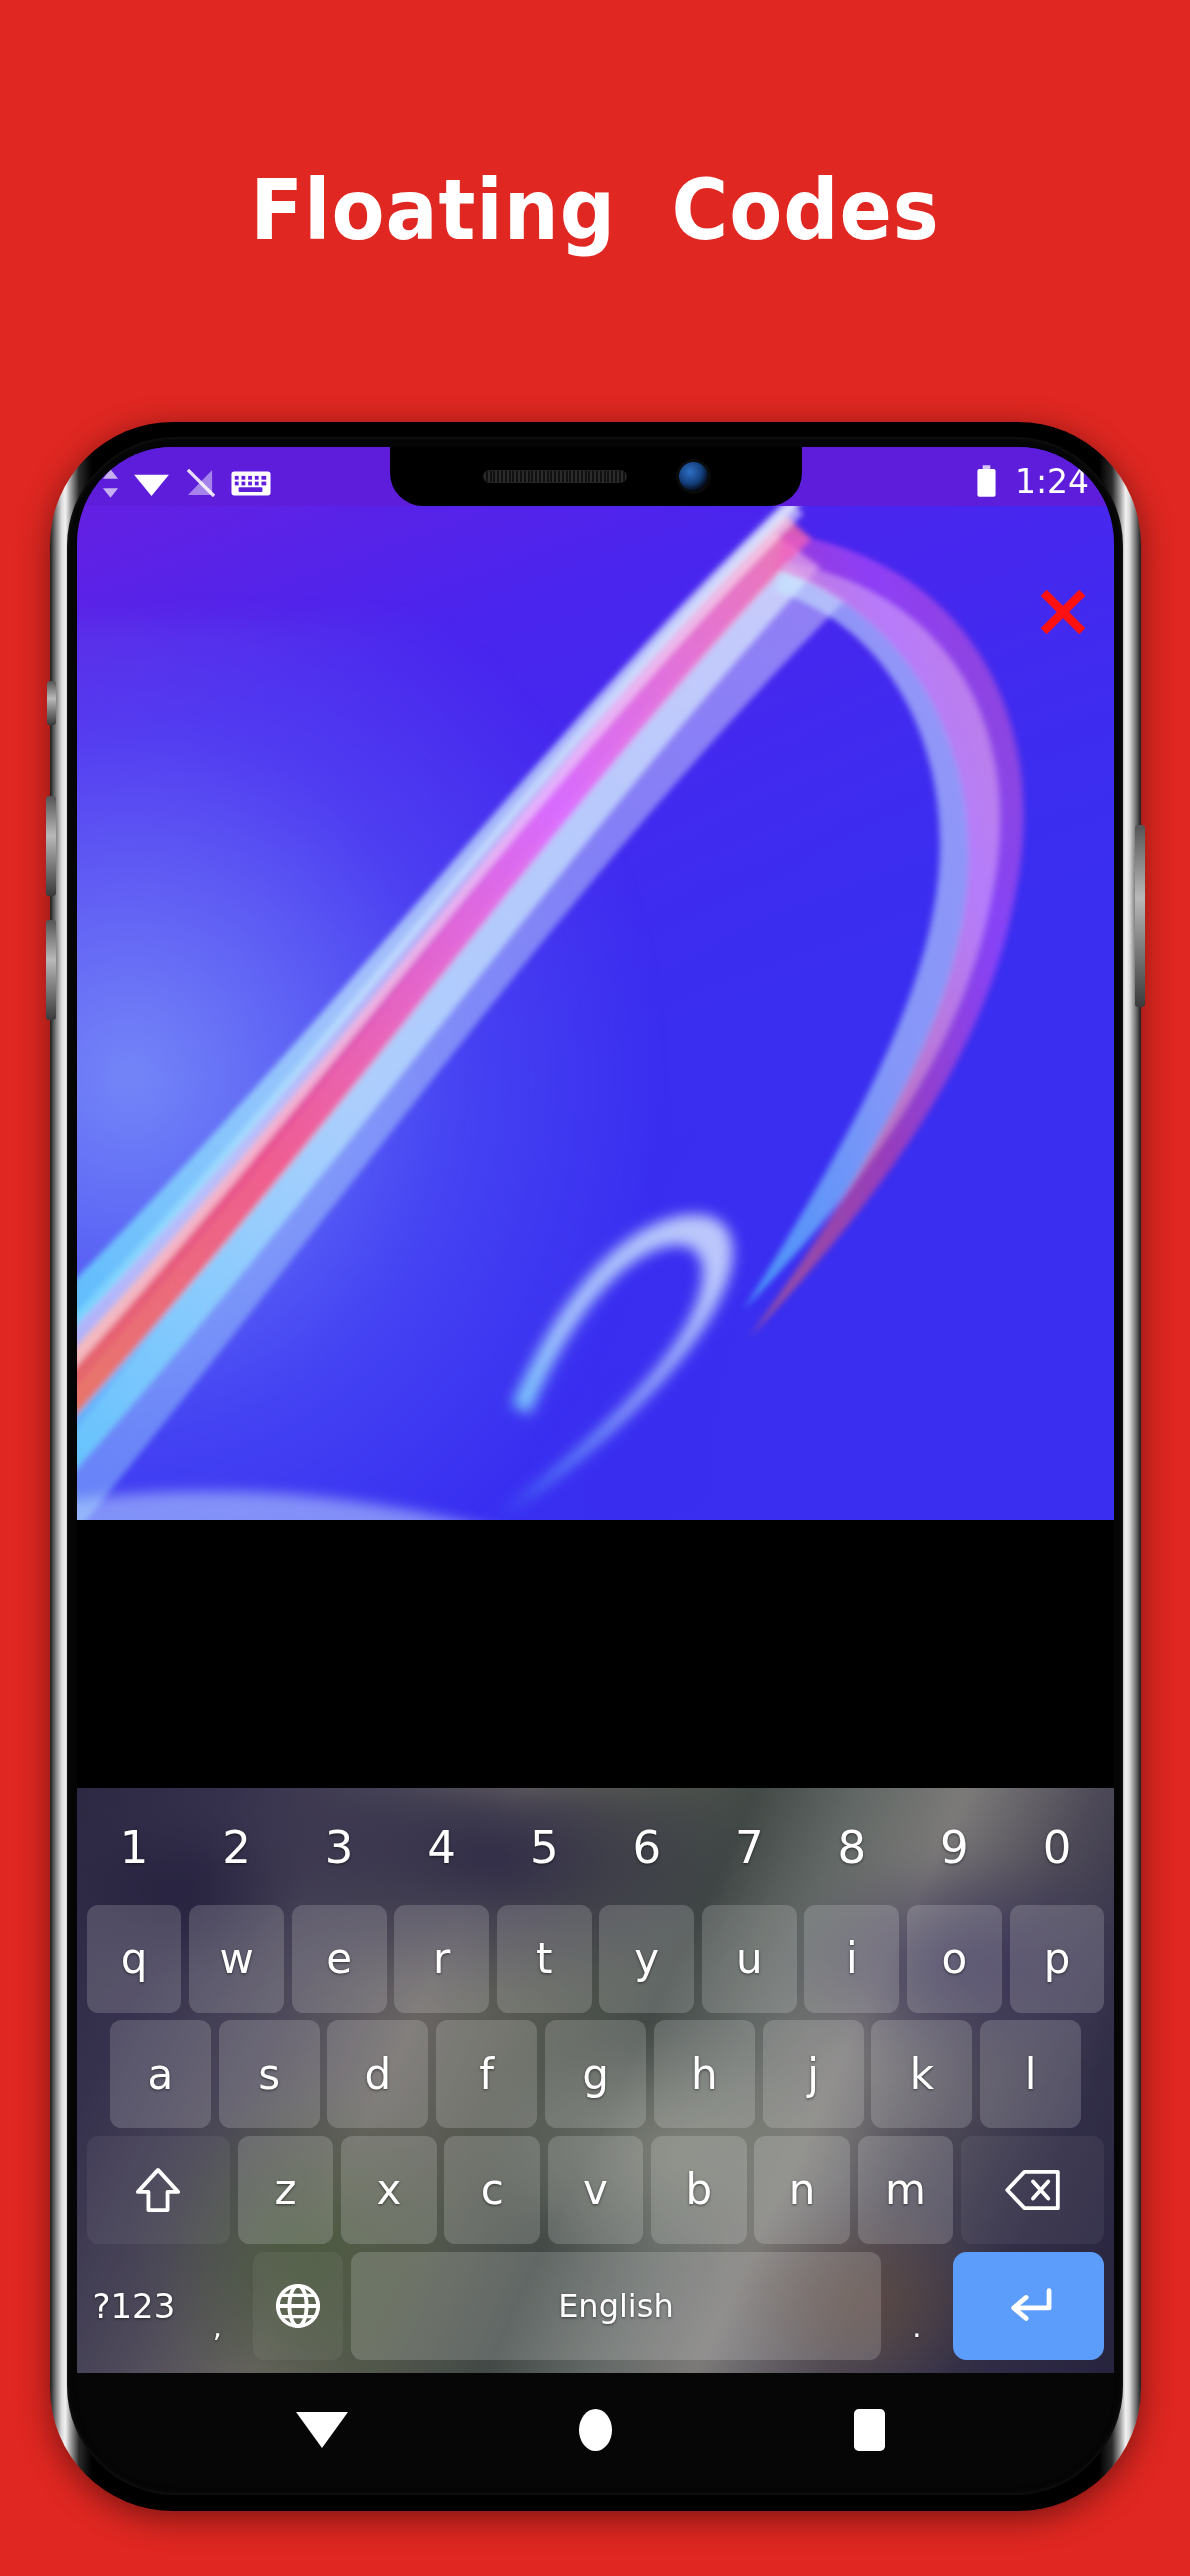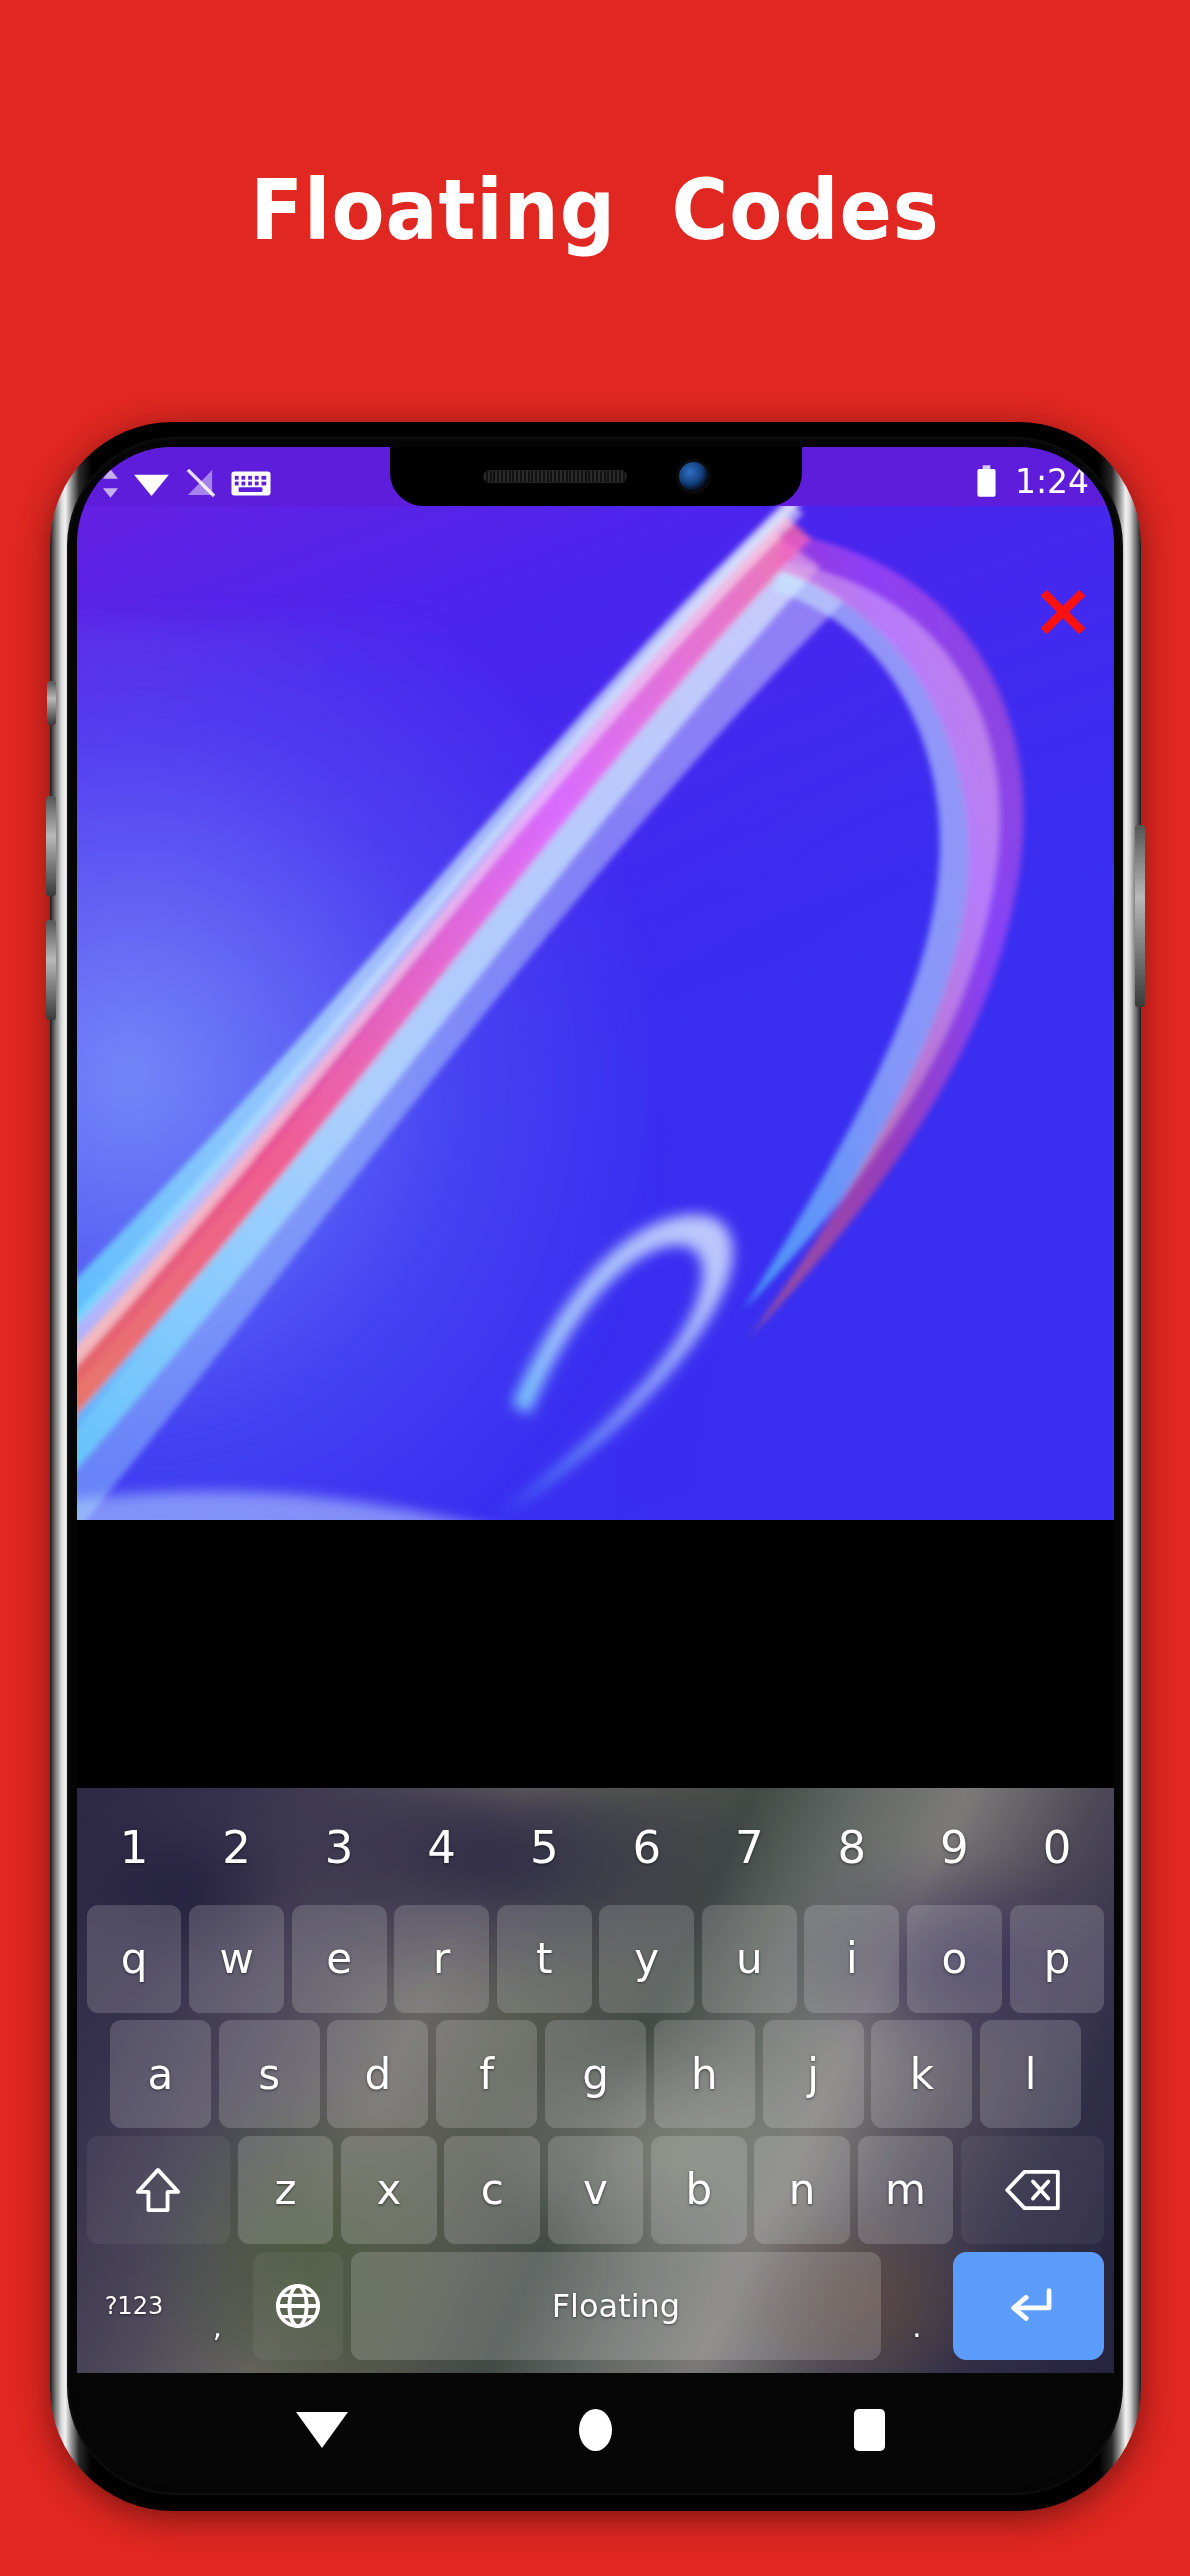--- a/index.html
+++ b/index.html
@@ -173,21 +173,21 @@
     font-size:42px;
     border-radius:11.5px;
     text-shadow:0 1px 2.9px rgba(0,0,0,.55);
   }
   .key.translucent{ background:rgba(255,255,255,0.17); }
   .key.dim{ background:rgba(255,255,255,0.06); }
   .key.num{ background:transparent; font-size:45px; }
   .key.wide15{ flex:1.5; }
   .key.space{ flex:5.6; font-size:32px; }
   .key.enter{ flex:1.6; background:#5c9cfb; border-radius:13.4px; }
-  .key.sym{ font-size:24px; }
+  .key.sym{ font-size:34px; }
   .key.small{ font-size:29px; }
   .kb-row.numrow{ flex:0.92; }
 
   
   #nav-bar{
     position:absolute; left:0; bottom:0; width:100%; height:113px;
     background:#060606;
     display:flex; align-items:center; justify-content:center; gap:188px;
   }
   .nav-btn{ display:flex; align-items:center; justify-content:center; width:86px; height:86px; }
@@ -385,21 +385,21 @@
           <div class="key small" style="flex:0.6;align-items:flex-end;padding-bottom:15.3px;">,</div>
           <div class="key dim" style="flex:0.95;">
             <svg width="48" height="48" viewBox="0 0 50 50">
               <circle cx="25" cy="25" r="21" fill="none" stroke="#ffffff" stroke-width="4"></circle>
               <ellipse cx="25" cy="25" rx="9" ry="21" fill="none" stroke="#ffffff" stroke-width="4"></ellipse>
               <line x1="4" y1="25" x2="46" y2="25" stroke="#ffffff" stroke-width="4"></line>
               <line x1="7" y1="14" x2="43" y2="14" stroke="#ffffff" stroke-width="3.5"></line>
               <line x1="7" y1="36" x2="43" y2="36" stroke="#ffffff" stroke-width="3.5"></line>
             </svg>
           </div>
-          <div class="key translucent space">Floating</div>
+          <div class="key translucent space">English</div>
           <div class="key small" style="flex:0.6;align-items:flex-end;padding-bottom:15.3px;">.</div>
           <div class="key enter">
             <svg width="52" height="42" viewBox="0 0 54 44">
               <path d="M48 6 V24 H12" fill="none" stroke="#ffffff" stroke-width="5" stroke-linecap="round" stroke-linejoin="round"></path>
               <path d="M24 13 L11 24 L24 35" fill="none" stroke="#ffffff" stroke-width="5" stroke-linecap="round" stroke-linejoin="round"></path>
             </svg>
           </div>
         </div>
 
       </div>

